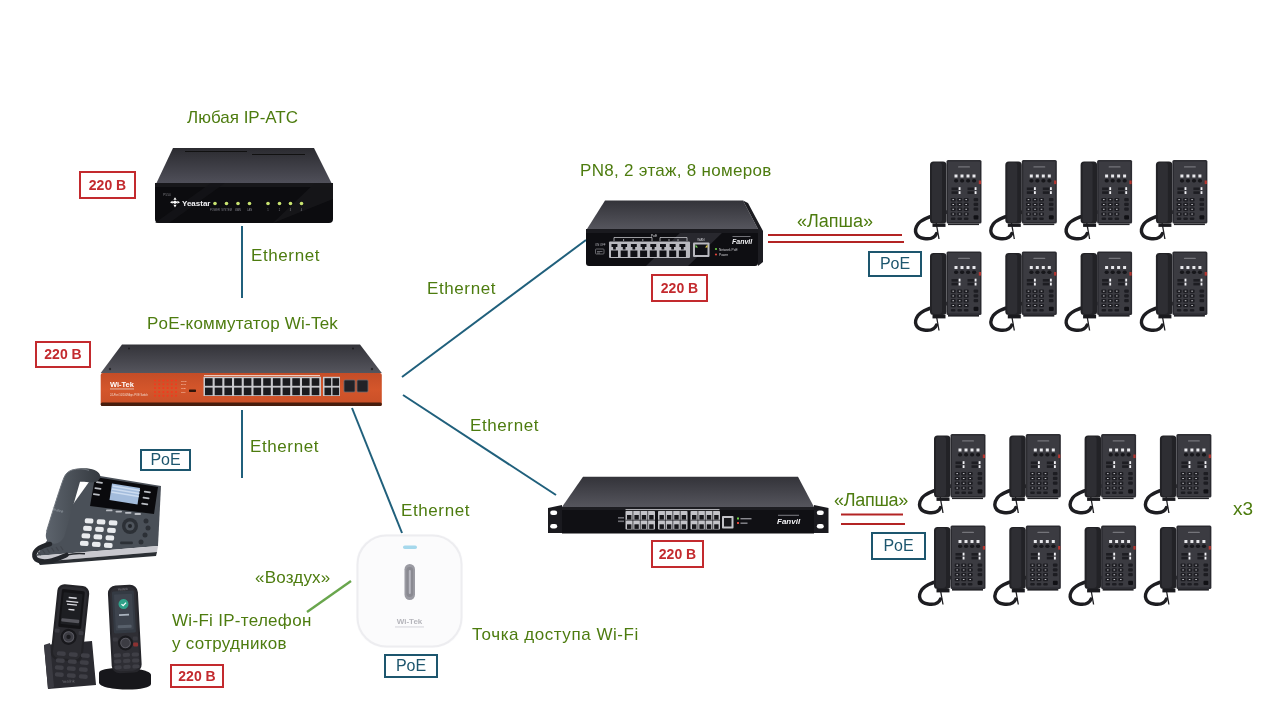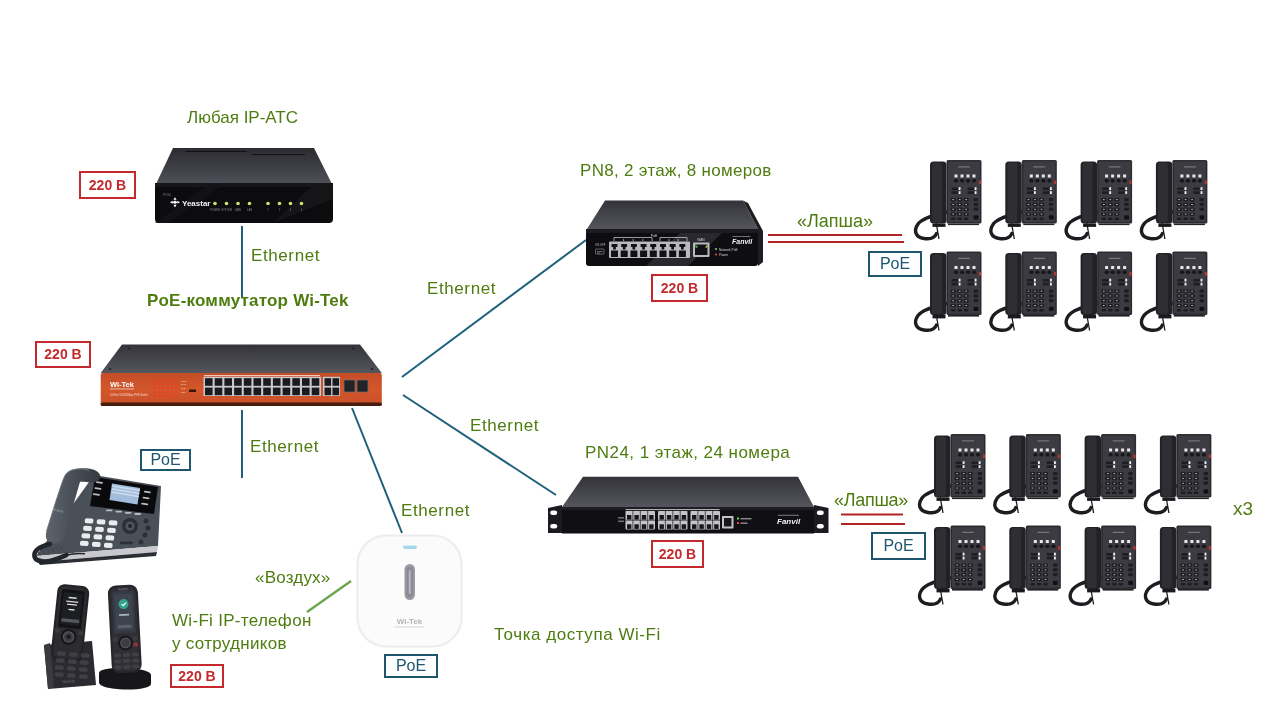--- a/index.html
+++ b/index.html
@@ -486,34 +486,33 @@
         <use href="#phone" x="1159.9" y="434"></use>
   <use href="#phone" x="934" y="525.5"></use>
         <use href="#phone" x="1009.3" y="525.5"></use>
         <use href="#phone" x="1084.6" y="525.5"></use>
         <use href="#phone" x="1159.9" y="525.5"></use>
 </g>
 </svg>
 
 
 <div class="lbl" style="left:187px;top:108px;">Любая IP-АТС</div>
-<div class="lbl" style="left:147px;top:291px;letter-spacing:0.2px;font-weight:bold;">PoE-коммутатор Wi-Tek</div>
+<div class="lbl" style="left:147px;top:314px;letter-spacing:0.2px;">PoE-коммутатор Wi-Tek</div>
 <div class="lbl" style="left:580px;top:161px;letter-spacing:0.3px;">PN8, 2 этаж, 8 номеров</div>
-<div class="lbl" style="left:585px;top:443px;letter-spacing:0.45px;">PN24, 1 этаж, 24 номера</div>
 <div class="lbl" style="left:251px;top:246px;letter-spacing:0.6px;">Ethernet</div>
 <div class="lbl" style="left:427px;top:279px;letter-spacing:0.6px;">Ethernet</div>
 <div class="lbl" style="left:470px;top:416px;letter-spacing:0.6px;">Ethernet</div>
 <div class="lbl" style="left:250px;top:437px;letter-spacing:0.6px;">Ethernet</div>
 <div class="lbl" style="left:401px;top:501px;letter-spacing:0.6px;">Ethernet</div>
 <div class="lbl" style="left:797px;top:212px;font-size:18px;">«Лапша»</div>
 <div class="lbl" style="left:834px;top:491px;font-size:18px;letter-spacing:-0.3px;">«Лапша»</div>
 <div class="lbl" style="left:1233px;top:499px;font-size:19px;">x3</div>
 <div class="lbl" style="left:172px;top:609px;letter-spacing:0.3px;line-height:23px;">Wi-Fi IP-телефон<br>у сотрудников</div>
 <div class="lbl" style="left:255px;top:568px;letter-spacing:0.2px;">«Воздух»</div>
-<div class="lbl" style="left:472px;top:625px;letter-spacing:0.55px;margin-left:22px;">Точка доступа Wi-Fi</div>
+<div class="lbl" style="left:472px;top:625px;letter-spacing:0.55px;">Точка доступа Wi-Fi</div>
 
 <div class="vbox" style="left:79px;top:171px;width:57px;height:28px;line-height:24px;">220 В</div>
 <div class="vbox" style="left:35px;top:341px;width:56px;height:27px;line-height:23px;">220 В</div>
 <div class="vbox" style="left:651px;top:274px;width:57px;height:28px;line-height:24px;">220 В</div>
 <div class="vbox" style="left:651px;top:540px;width:53px;height:28px;line-height:24px;">220 В</div>
 <div class="vbox" style="left:170px;top:664px;width:54px;height:24px;line-height:20px;">220 В</div>
 
 <div class="pbox" style="left:868px;top:251px;width:54px;height:26px;line-height:22px;">PoE</div>
 <div class="pbox" style="left:871px;top:532px;width:55px;height:28px;line-height:24px;">PoE</div>
 <div class="pbox" style="left:140px;top:449px;width:51px;height:22px;line-height:18px;">PoE</div>

